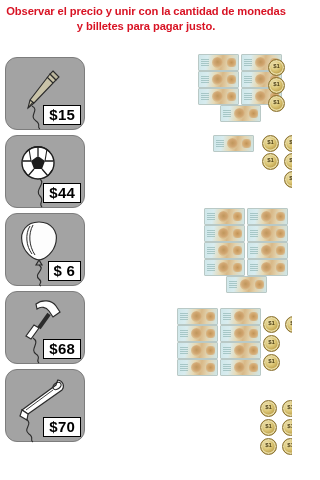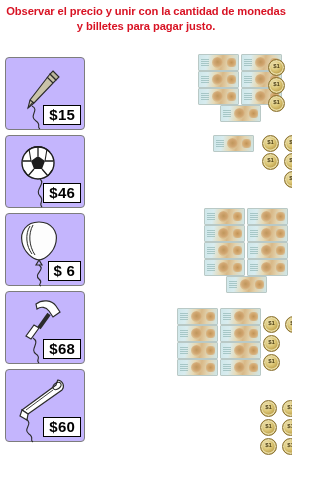--- a/index.html
+++ b/index.html
@@ -12,22 +12,22 @@
   .title{
     position:absolute;left:0;top:4px;width:292px;
     text-align:center;color:#d81324;font-weight:bold;
     font-size:11.2px;line-height:15px;letter-spacing:-0.1px;
     padding:0 6px;box-sizing:border-box;
   }
   
   .items{position:absolute;left:5px;top:57px;width:82px;}
   .item-box{
     position:relative;width:80px;box-sizing:border-box;
-    border:1px solid #7d7d7d;border-radius:4px;
-    background:#c4b5fd;margin-bottom:5px;
+    border:1px solid #7d7d7d;border-radius:12px;
+    background:#a3a3a3;margin-bottom:5px;
     height:73px;
   }
   .item-art{position:absolute;left:0;top:0;width:80px;height:73px;}
   .price-tag{
     position:absolute;right:3px;bottom:4px;
     border:1.2px solid #000;background:#fff;
     font-size:15px;font-weight:bold;color:#000;
     padding:0px 5px 1px 5px;line-height:17px;
     font-family:"Liberation Sans", sans-serif;
     letter-spacing:0.2px;
@@ -92,21 +92,21 @@
     <svg class="item-art" viewBox="0 0 80 73">
       <g>
         <circle cx="32" cy="27" r="16" fill="#fff" stroke="#1d1d1d" stroke-width="1.4"></circle>
         <polygon points="32,20 39,25 36,33 28,33 25,25" fill="#1d1d1d"></polygon>
         <path d="M32,11 L32,20 M47,25 L39,25 M42,40 L36,33 M22,40 L28,33 M17,25 L25,25" stroke="#1d1d1d" stroke-width="1.3" fill="none"></path>
         <path d="M23,13 L25,25 M41,13 L39,25 M18,34 L22,40 M46,34 L42,40" stroke="#1d1d1d" stroke-width="1.1" fill="none"></path>
         <path d="M20,16 A16,16 0 0,1 44,16" stroke="#1d1d1d" stroke-width="1.1" fill="none"></path>
         <path d="M34 43 C40 48, 28 54, 34 60 C39 65, 32 67, 36 71" stroke="#2b2b2b" stroke-width="1.1" fill="none"></path>
       </g>
     </svg>
-    <div class="price-tag">$46</div>
+    <div class="price-tag">$44</div>
   </div>
 
   <div class="item-box">
     <svg class="item-art" viewBox="0 0 80 73">
       <g fill="none" stroke="#2b2b2b" stroke-width="1.2">
         <path d="M33 8 C46 8, 52 18, 50 28 C48 38, 40 45, 33 46 C26 45, 18 38, 16 28 C14 18, 20 8, 33 8 Z" fill="#fdfdfd"></path>
         <path d="M24 12 C19 20, 20 32, 26 40" stroke-width="1"></path>
         <path d="M27 11 C22 20, 23 32, 29 41" stroke-width="1"></path>
         <path d="M33 46 L30 51 L36 51 L33 46 Z"></path>
         <path d="M33 51 C40 56, 27 60, 33 65 C38 69, 31 70, 35 72" stroke-width="1.1"></path>
@@ -130,21 +130,21 @@
   <div class="item-box">
     <svg class="item-art" viewBox="0 0 80 73">
       <g fill="none" stroke="#2b2b2b" stroke-width="1.2">
         <path d="M52 10 C57 11, 59 16, 56 20 L22 44 L16 40 L50 15 C51 13, 51 11, 52 10 Z" fill="#fff"></path>
         <path d="M16 40 L14 46 L21 50 L22 44 Z" fill="#fff"></path>
         <ellipse cx="51" cy="16" rx="4.5" ry="3" transform="rotate(-34 51 16)"></ellipse>
         <path d="M47 20 L20 40" stroke-width="0.9"></path>
         <path d="M20 49 C28 54, 16 59, 23 64 C29 68, 23 70, 27 72" stroke-width="1.1"></path>
       </g>
     </svg>
-    <div class="price-tag">$60</div>
+    <div class="price-tag">$70</div>
   </div>
 </div>
 
 <div class="money-col">
 
   <div class="money-group" style="left:0px;top:0px;width:142px;height:68px;">
     <div class="bill" style="left:48px;top:4px;">
         <i class="bnum"></i>
       </div>
     <div class="bill" style="left:91px;top:4px;">

